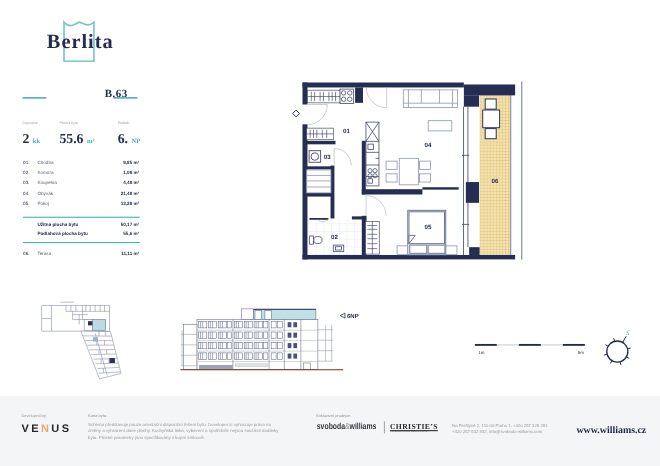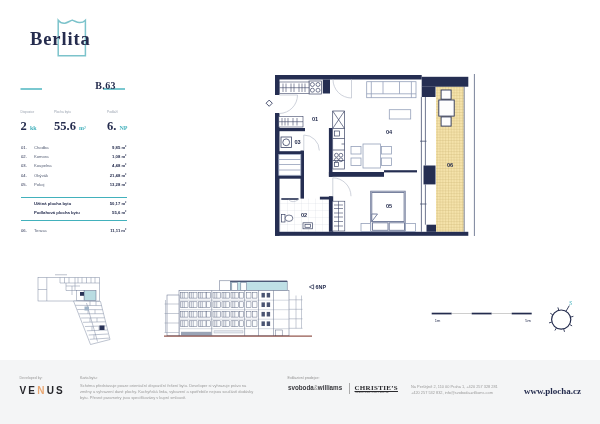--- a/index.html
+++ b/index.html
@@ -13,21 +13,21 @@
 <svg class="abs" style="left:0;top:0" width="600" height="424" viewBox="0 0 600 424">
 
   <g fill="none" stroke="#7cc3cb" stroke-width="1.5">
     <path d="M58.2,20.2 C60.5,23.1 63,23.4 64.9,23.2 C67.5,22.8 69.8,20.9 72.3,20.1 C74.8,20.9 77.2,22.8 79.6,22.6 C81.8,22.7 83.8,21.8 85.4,20.2 L85.4,55.7 L58.2,55.7 Z" fill="none"></path>
   </g>
 
   <rect x="20.5" y="88.3" width="21.5" height="1.4" fill="#42b1bc"></rect>
   <rect x="103" y="88.3" width="22" height="1.4" fill="#42b1bc"></rect>
 </svg>
 
-<div class="abs serif" style="left:30px;top:29px;width:86px;text-align:left;font-size:18.5px;font-weight:bold;color:#252c4e;letter-spacing:0.9px;">Berlita</div>
+<div class="abs serif" style="left:30px;top:29px;width:86px;text-align:center;font-size:18.5px;font-weight:bold;color:#252c4e;letter-spacing:0.9px;">Berlita</div>
 <div class="abs serif" style="left:30px;top:80px;width:86px;text-align:right;font-size:10px;font-weight:bold;color:#252c4e;letter-spacing:0.4px;">B.63</div>
 
 <div class="abs" style="left:20.5px;top:110px;font-size:3.2px;color:#9aa3b0;">Dispozice</div>
 <div class="abs" style="left:54px;top:110px;font-size:3.2px;color:#9aa3b0;">Plocha bytu</div>
 <div class="abs" style="left:107px;top:110px;font-size:3.2px;color:#9aa3b0;">Podlaží</div>
 <div class="abs serif" style="left:20.5px;top:119px;font-size:12.5px;font-weight:bold;color:#252c4e;">2 <span style="color:#45b2bd;font-size:6px;">kk</span></div>
 <div class="abs serif" style="left:54px;top:119px;font-size:12.5px;font-weight:bold;color:#252c4e;">55.6 <span style="color:#45b2bd;font-size:6px;">m²</span></div>
 <div class="abs serif" style="left:107px;top:119px;font-size:12.5px;font-weight:bold;color:#252c4e;">6. <span style="color:#45b2bd;font-size:6px;">NP</span></div>
 
 <div class="abs" style="left:21px;top:145px;width:105.5px;font-size:4.2px;color:#232b4d;">
@@ -446,13 +446,13 @@
 <div class="abs" style="left:80px;top:382.5px;width:174px;font-size:4px;line-height:6.25px;color:#9a9a9a;">Schéma představuje pouze orientační dispoziční řešení bytu. Developer si vyhrazuje právo na změny a vyhrazení dané plochy. Kuchyňská linka, vybavení a spotřebiče nejsou součástí dodávky bytu. Přesné parametry jsou specifikovány v kupní smlouvě.</div>
 
 <div class="abs" style="left:287.5px;top:375.5px;font-size:3.6px;color:#8f8f8f;">Exkluzivní prodejce:</div>
 <div class="abs" style="left:287.5px;top:383.2px;font-size:8px;font-weight:bold;color:#37373c;transform:scaleX(0.78);transform-origin:0 0;white-space:nowrap;">svoboda<span style="font-weight:normal;color:#8f8f8f;">&amp;</span>williams</div>
 <div class="abs" style="left:349px;top:382.5px;width:0.8px;height:11px;background:#aaa;"></div>
 <div class="abs serif" style="left:354.5px;top:383.5px;font-size:7px;font-weight:bold;color:#2a2a2e;letter-spacing:0.3px;text-decoration:underline;">CHRISTIE’S</div>
 <div class="abs" style="left:355px;top:390.5px;font-size:2.5px;color:#555;letter-spacing:0.05px;transform:scaleX(0.88);transform-origin:0 0;white-space:nowrap;">INTERNATIONAL REAL ESTATE</div>
 
 <div class="abs" style="left:411px;top:383.5px;font-size:3.9px;line-height:6.3px;color:#9a9a9a;">Na Perštýně 2, 110 00 Praha 1, +420 257 328 281<br>+420 257 532 832, info@svoboda-williams.com</div>
 
-<div class="abs serif" style="left:524px;top:385.5px;width:56px;font-size:9px;font-weight:bold;color:#232b4d;text-align:right;">www.plocha.cz</div>
+<div class="abs serif" style="left:524px;top:385.5px;width:56px;font-size:9px;font-weight:bold;color:#232b4d;text-align:right;">www.williams.cz</div>
 
 </body></html>

